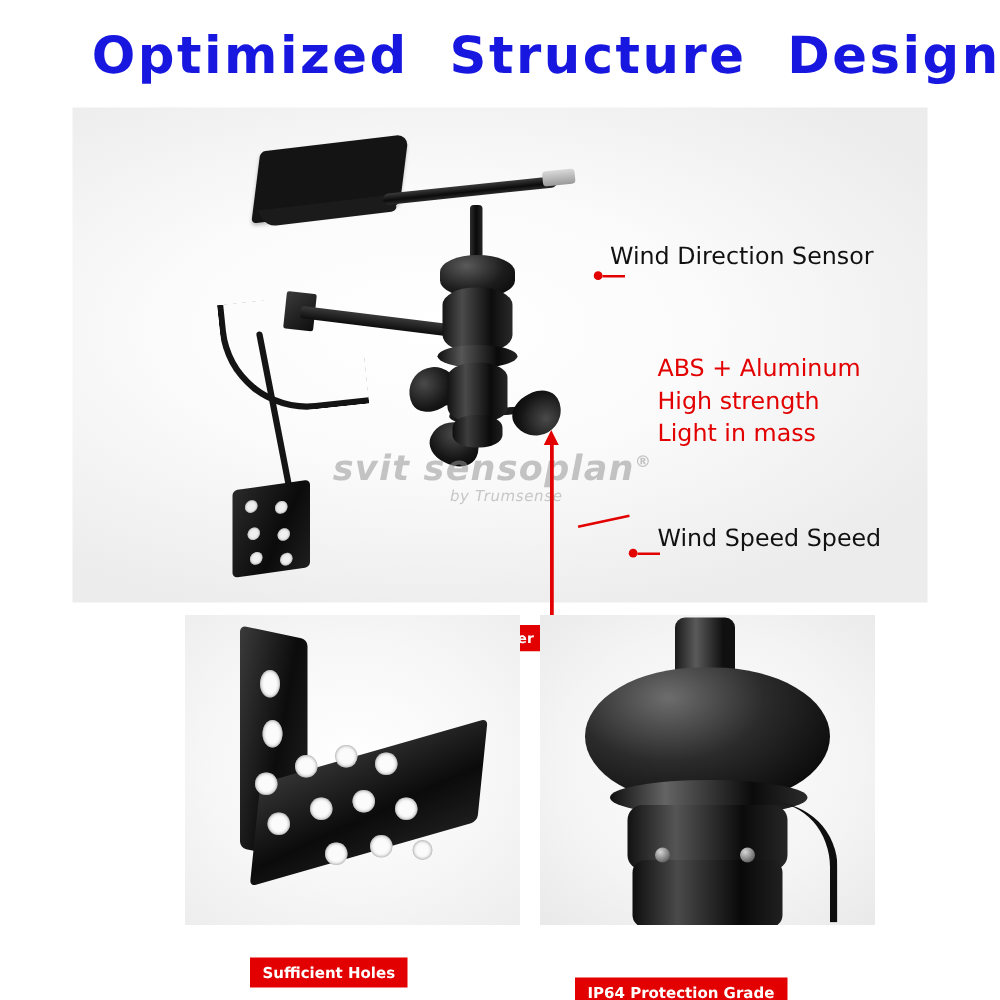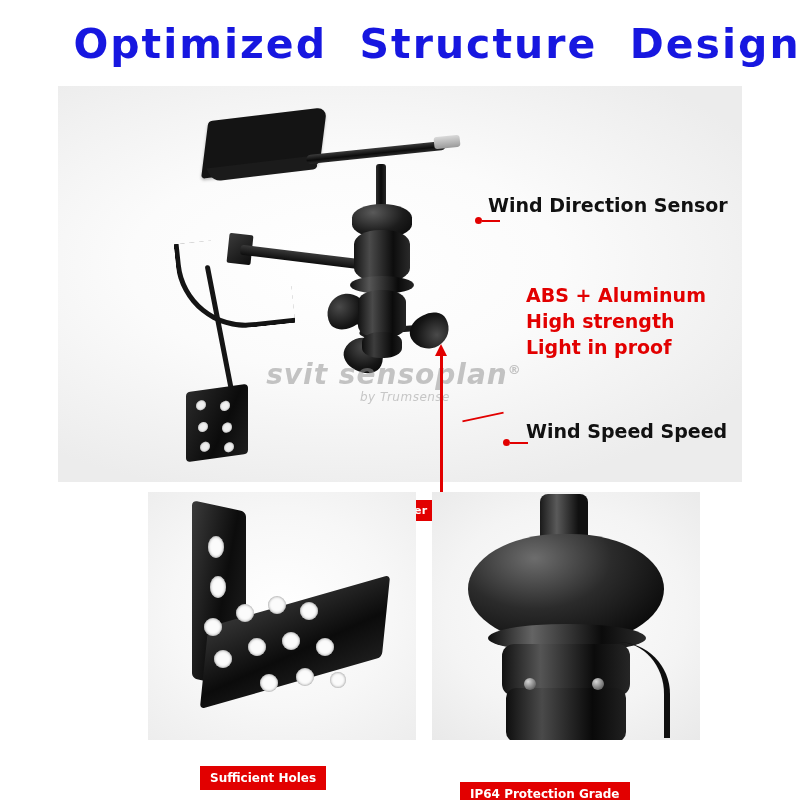--- a/index.html
+++ b/index.html
@@ -265,21 +265,21 @@
     font-style: italic;
     font-size: 12px;
     letter-spacing: .5px;
     user-select: none;
   }
 
   
   .callout {
     position: absolute;
     font-family: "DejaVu Sans", sans-serif;
-    font-weight: bold;
+    font-weight: normal;
     white-space: nowrap;
   }
   .callout-dark {
     color: #111111;
     font-size: 19px;
   }
   .callout-red {
     color: #e20000;
     font-size: 19px;
     line-height: 26px;
@@ -506,21 +506,21 @@
     <div class="callout callout-dark lbl-wind-direction">Wind Direction Sensor</div>
 
     <div class="ws-arrow"></div>
     <div class="leader-dot dot2"></div>
     <div class="leader ld2"></div>
     <div class="callout callout-dark lbl-wind-speed">Wind Speed Speed</div>
 
     <div class="callout callout-red lbl-material">
       <div>ABS + Aluminum</div>
       <div>High strength</div>
-      <div>Light in proof</div>
+      <div>Light in mass</div>
     </div>
 
     <div class="wp-arrow"></div>
     <div class="tag tag-waterproof">Water proof design</div>
   </div>
 
   <div class="detail detail-left">
     <div class="big-bracket-v"></div>
     <div class="big-bracket-h"></div>
 

